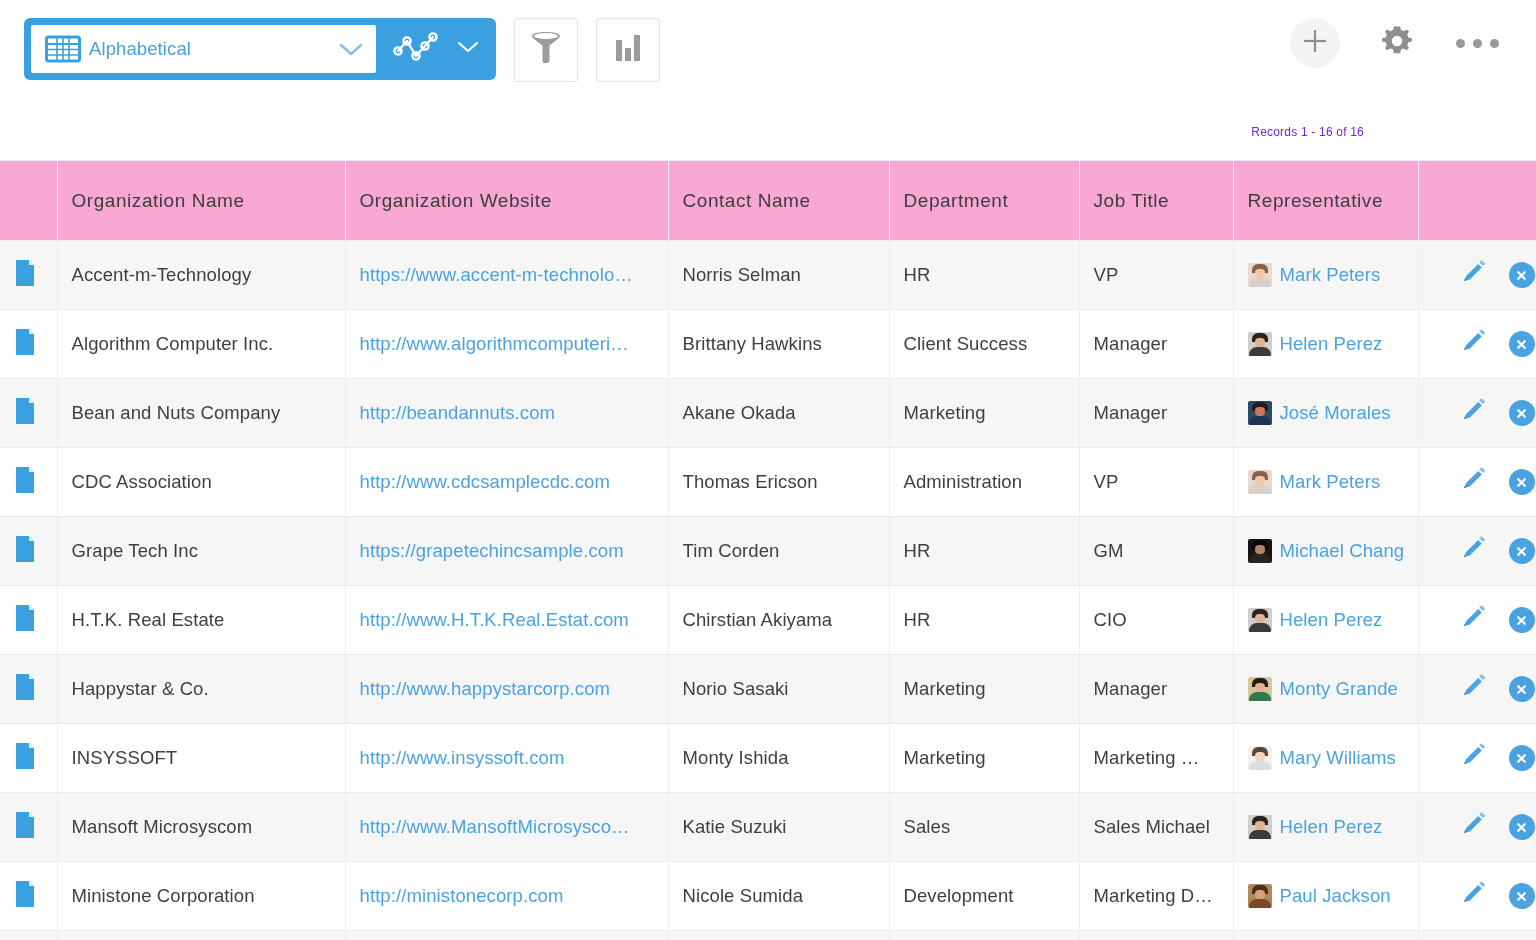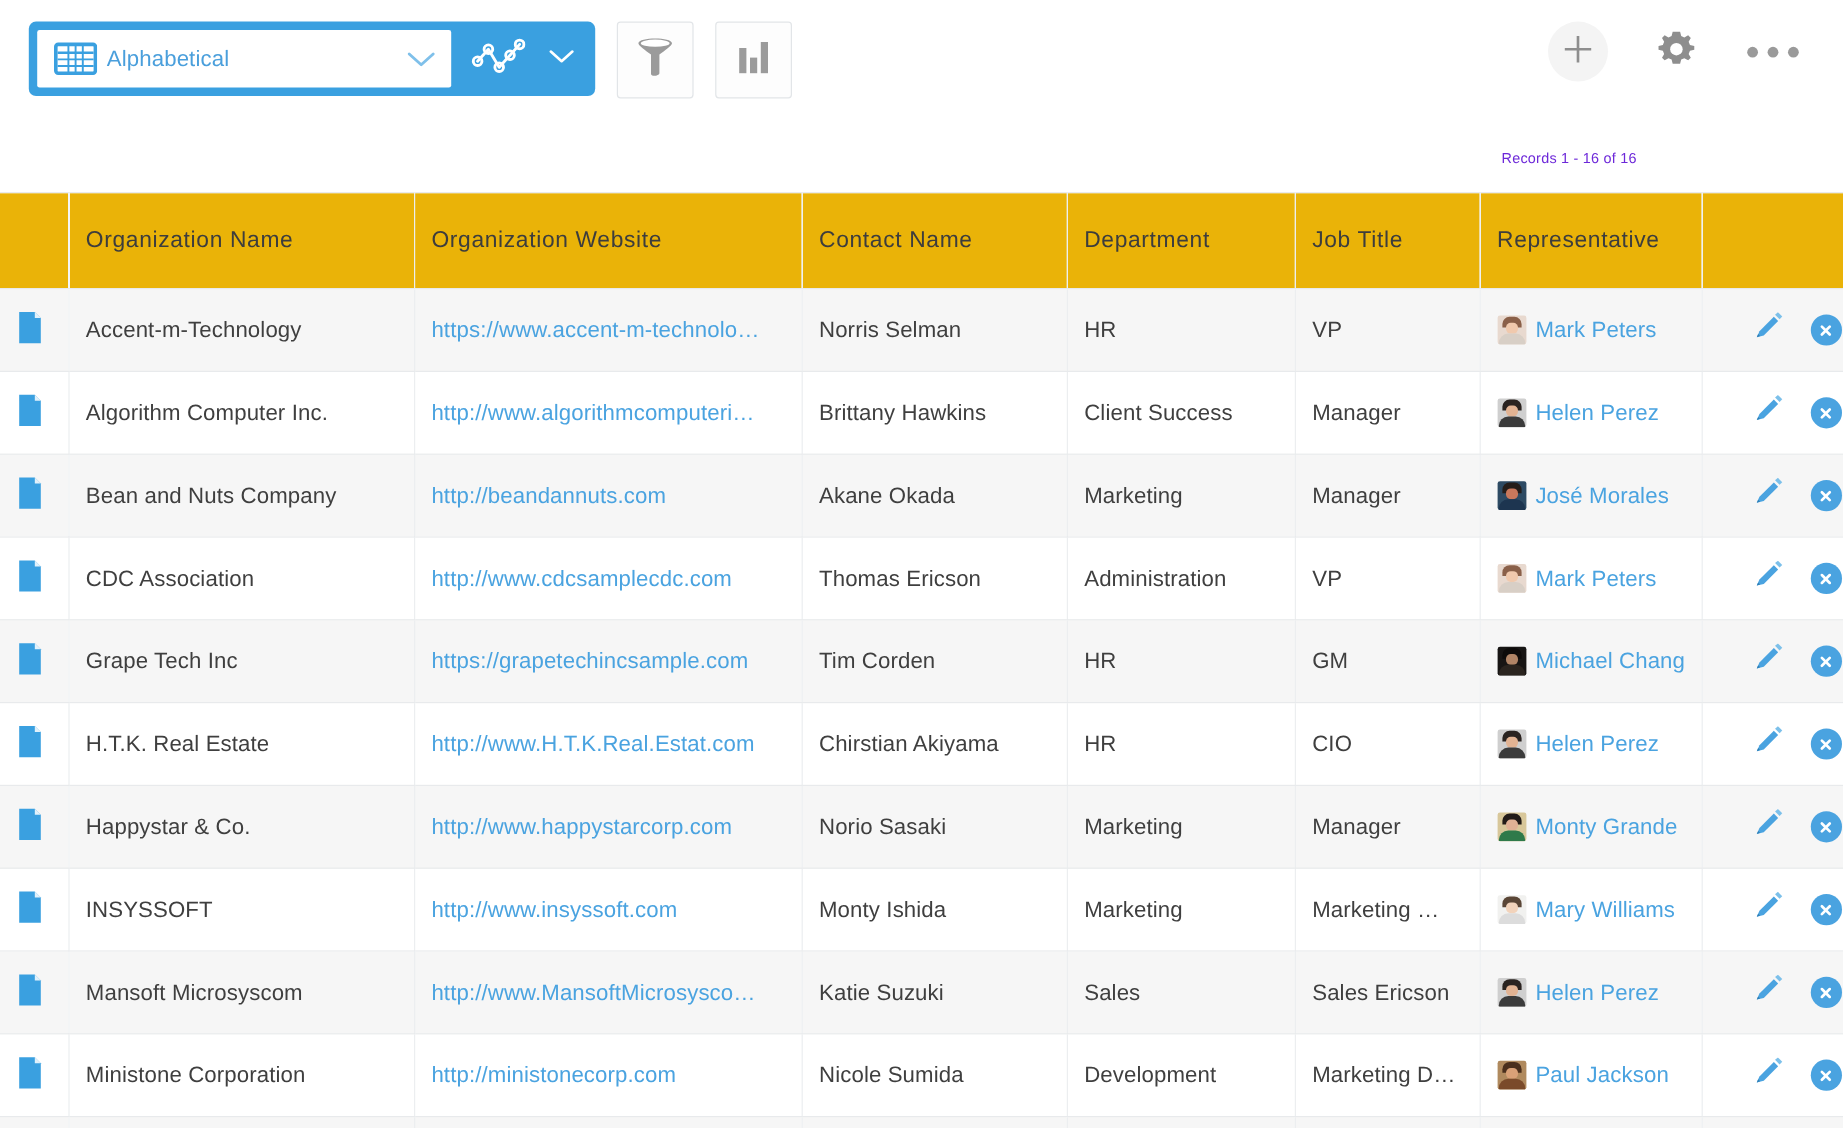--- a/index.html
+++ b/index.html
@@ -119,21 +119,21 @@
   table.grid tr > *:first-child { border-right: 1px solid #eceef0; }
   table.grid tr > *:last-child { border-right: none; }
 
   thead th {
     height: 80px;
     font-weight: normal;
     font-size: 19px;
     color: #3d3d3d;
     letter-spacing: .55px;
     border-top: 1px solid #e8eaec;
-    background: #eab308;
+    background: #f9a8d4;
     vertical-align: middle;
   }
   thead th.c-doc { border-top: 1px solid #e8eaec; }
 
   tbody td {
     height: 69px;
     font-size: 18.5px;
     color: #3f3f3f;
     vertical-align: middle;
     letter-spacing: .1px;
@@ -596,21 +596,21 @@
         </tr>
         <tr class="alt">
           <td class="c-doc"><span class="doc-ico"><svg viewBox="0 0 22 28" width="22" height="28">
                 <path d="M2 1 h13 l5 5 v21 h-18 z" fill="#3aa0e0"></path>
                 <path d="M15 1 l5 5 h-5 z" fill="#ffffff" opacity="0.85"></path>
               </svg></span></td>
           <td>Mansoft Microsyscom</td>
           <td><a class="link" href="#">http://www.MansoftMicrosysco…</a></td>
           <td>Katie Suzuki</td>
           <td>Sales</td>
-          <td>Sales Ericson</td>
+          <td>Sales Michael</td>
           <td>
             <span class="rep">
               <span class="avatar" style="background:#cfcfcf">
                 <i class="hair" style="background:#2a2320"></i>
                 <i class="face" style="background:#e2b393"></i>
                 <i class="body" style="background:#3b3b3b"></i>
               </span>
               <a class="link" href="#">Helen Perez</a>
             </span>
           </td>

